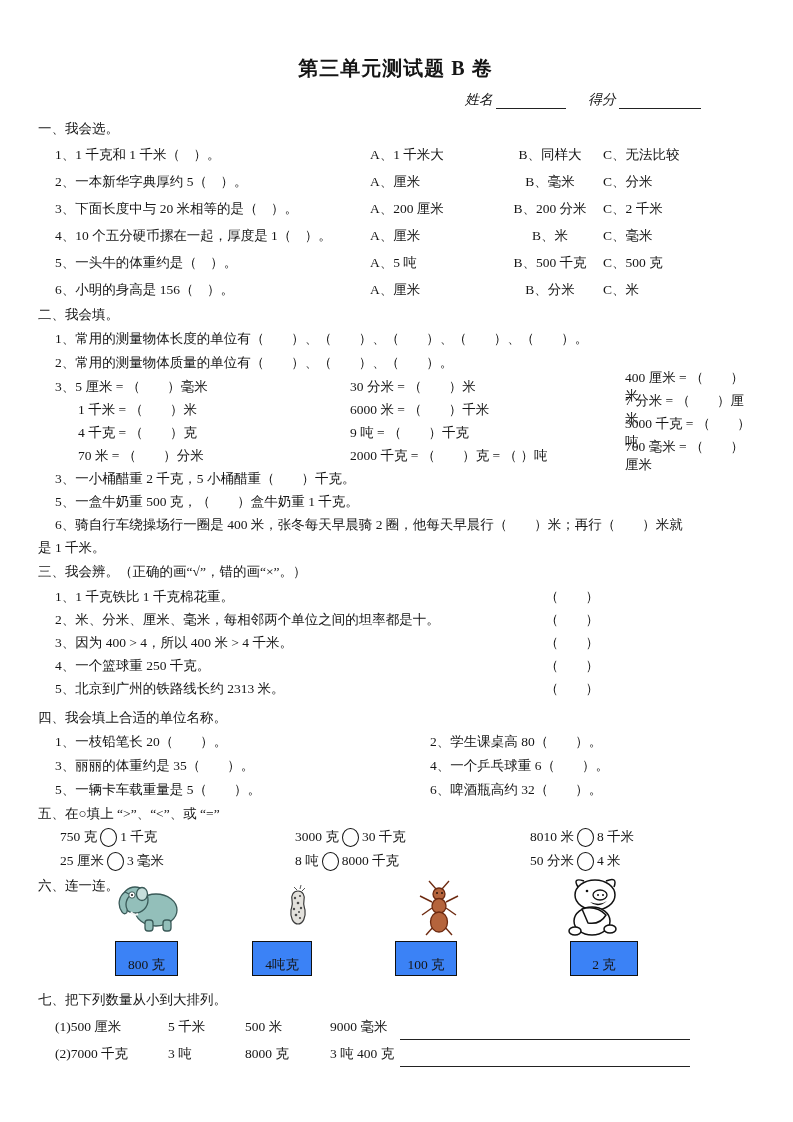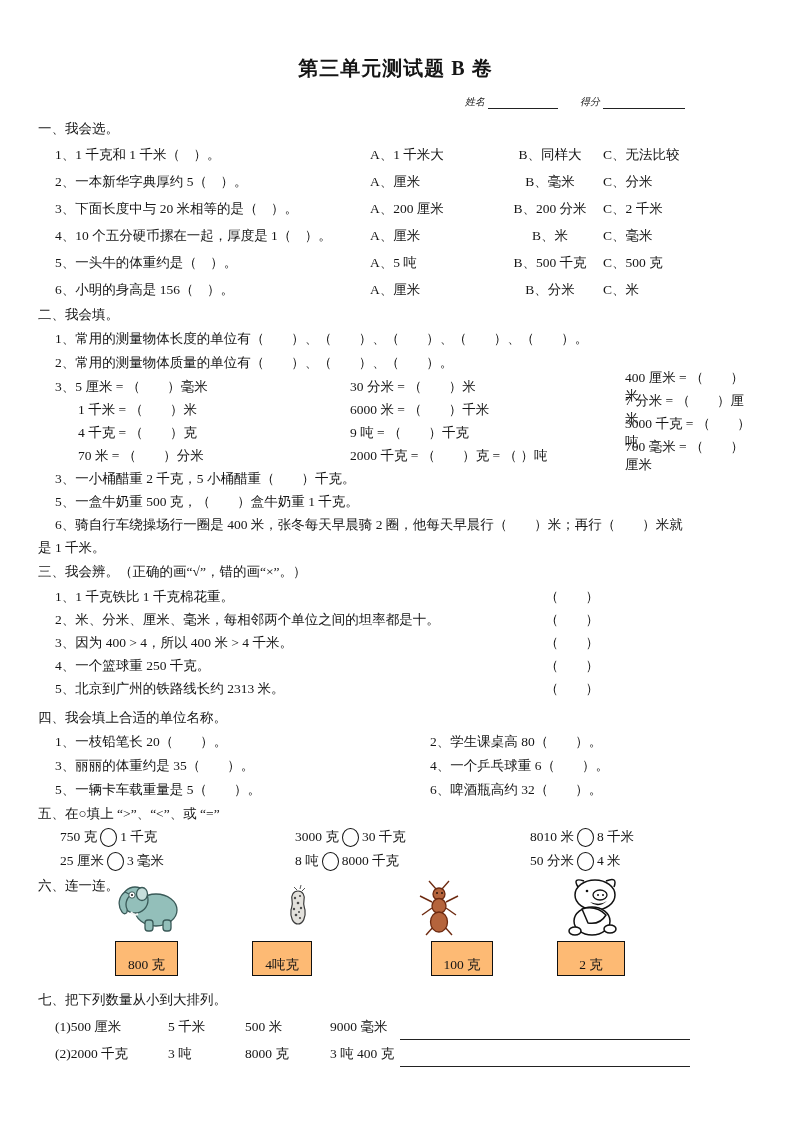--- a/index.html
+++ b/index.html
@@ -3,21 +3,21 @@
 <meta charset="utf-8">
 <style>
   html,body{margin:0;padding:0;background:#fff;}
   .page{
     position:relative;width:793px;height:1122px;box-sizing:border-box;
     background:#fff;padding:55px 40px 4px 38px;overflow:hidden;
     font-family:"Liberation Serif","DejaVu Serif",serif;
     font-size:13.5px;color:#151515;
   }
   .title{text-align:center;font-weight:bold;font-size:20px;line-height:26px;letter-spacing:1px;}
-  .header-row{display:flex;align-items:flex-end;margin:8px 0 0 427px;height:20px;font-size:10px;}
+  .header-row{display:flex;align-items:flex-end;margin:8px 0 0 427px;height:20px;font-size:14px;}
   .hl{font-style:italic;}
   .u{display:inline-block;border-bottom:1px solid #222;height:15px;}
   .u-name{width:70px;margin-left:3px;}
   .u-score{width:82px;margin-left:3px;}
   .score-label{margin-left:22px;}
   .h{height:24px;display:flex;align-items:center;}
   .row{display:flex;align-items:center;}
 
   
   .s1-row{height:27px;}
@@ -53,21 +53,21 @@
   .s5-c1{margin-left:22px;width:235px;}
   .s5-c2{width:235px;}
   .s5-c3{flex:1;}
   .circle{width:17px;height:19px;border:1.4px solid #111;border-radius:50%;display:inline-block;margin:0 3px;box-sizing:border-box;background:#fff;}
 
   
   .s6{position:relative;height:112px;margin-top:2px;}
   .s6-head{position:absolute;left:0;top:2px;}
   .animal{position:absolute;line-height:0;}
   .wbox{position:absolute;top:66px;height:35px;border:1.5px solid #111;box-sizing:border-box;
-        display:flex;align-items:flex-end;justify-content:center;padding-bottom:1px;background:#fdba74;}
+        display:flex;align-items:flex-end;justify-content:center;padding-bottom:1px;background:#3b82f6;}
 
   
   .s7-head{height:26px;display:flex;align-items:center;}
   .s7-row{height:27px;display:flex;align-items:center;}
   .s7-c1{margin-left:17px;width:113px;}
   .s7-c2{width:77px;}
   .s7-c3{width:85px;}
   .s7-c4{width:70px;}
   .s7-line{width:290px;align-self:flex-end;border-bottom:1px solid #222;height:20px;}
 </style>
@@ -305,37 +305,37 @@
         <circle cx="25" cy="16" r="1.3" fill="#111"></circle>
       </svg>
     </span>
 
     <div class="wbox" style="left:77px;width:63px;">
       <span>800 克</span>
     </div>
     <div class="wbox" style="left:214px;width:60px;">
       <span>4吨克</span>
     </div>
-    <div class="wbox" style="left:357px;width:62px;margin-left:36px;">
+    <div class="wbox" style="left:357px;width:62px;">
       <span>100 克</span>
     </div>
-    <div class="wbox" style="left:519px;width:68px;">
+    <div class="wbox" style="left:532px;width:68px;">
       <span>2 克</span>
     </div>
   </div>
 
   <div class="s7-head">七、把下列数量从小到大排列。</div>
   <div class="s7-row">
     <span class="s7-c1">(1)500 厘米</span>
     <span class="s7-c2">5 千米</span>
     <span class="s7-c3">500 米</span>
     <span class="s7-c4">9000 毫米</span>
     <span class="s7-line"></span>
   </div>
   <div class="s7-row">
-    <span class="s7-c1">(2)2000 千克</span>
+    <span class="s7-c1">(2)7000 千克</span>
     <span class="s7-c2">3 吨</span>
     <span class="s7-c3">8000 克</span>
     <span class="s7-c4">3 吨 400 克</span>
     <span class="s7-line"></span>
   </div>
 
 </div>
 
 </body></html>

